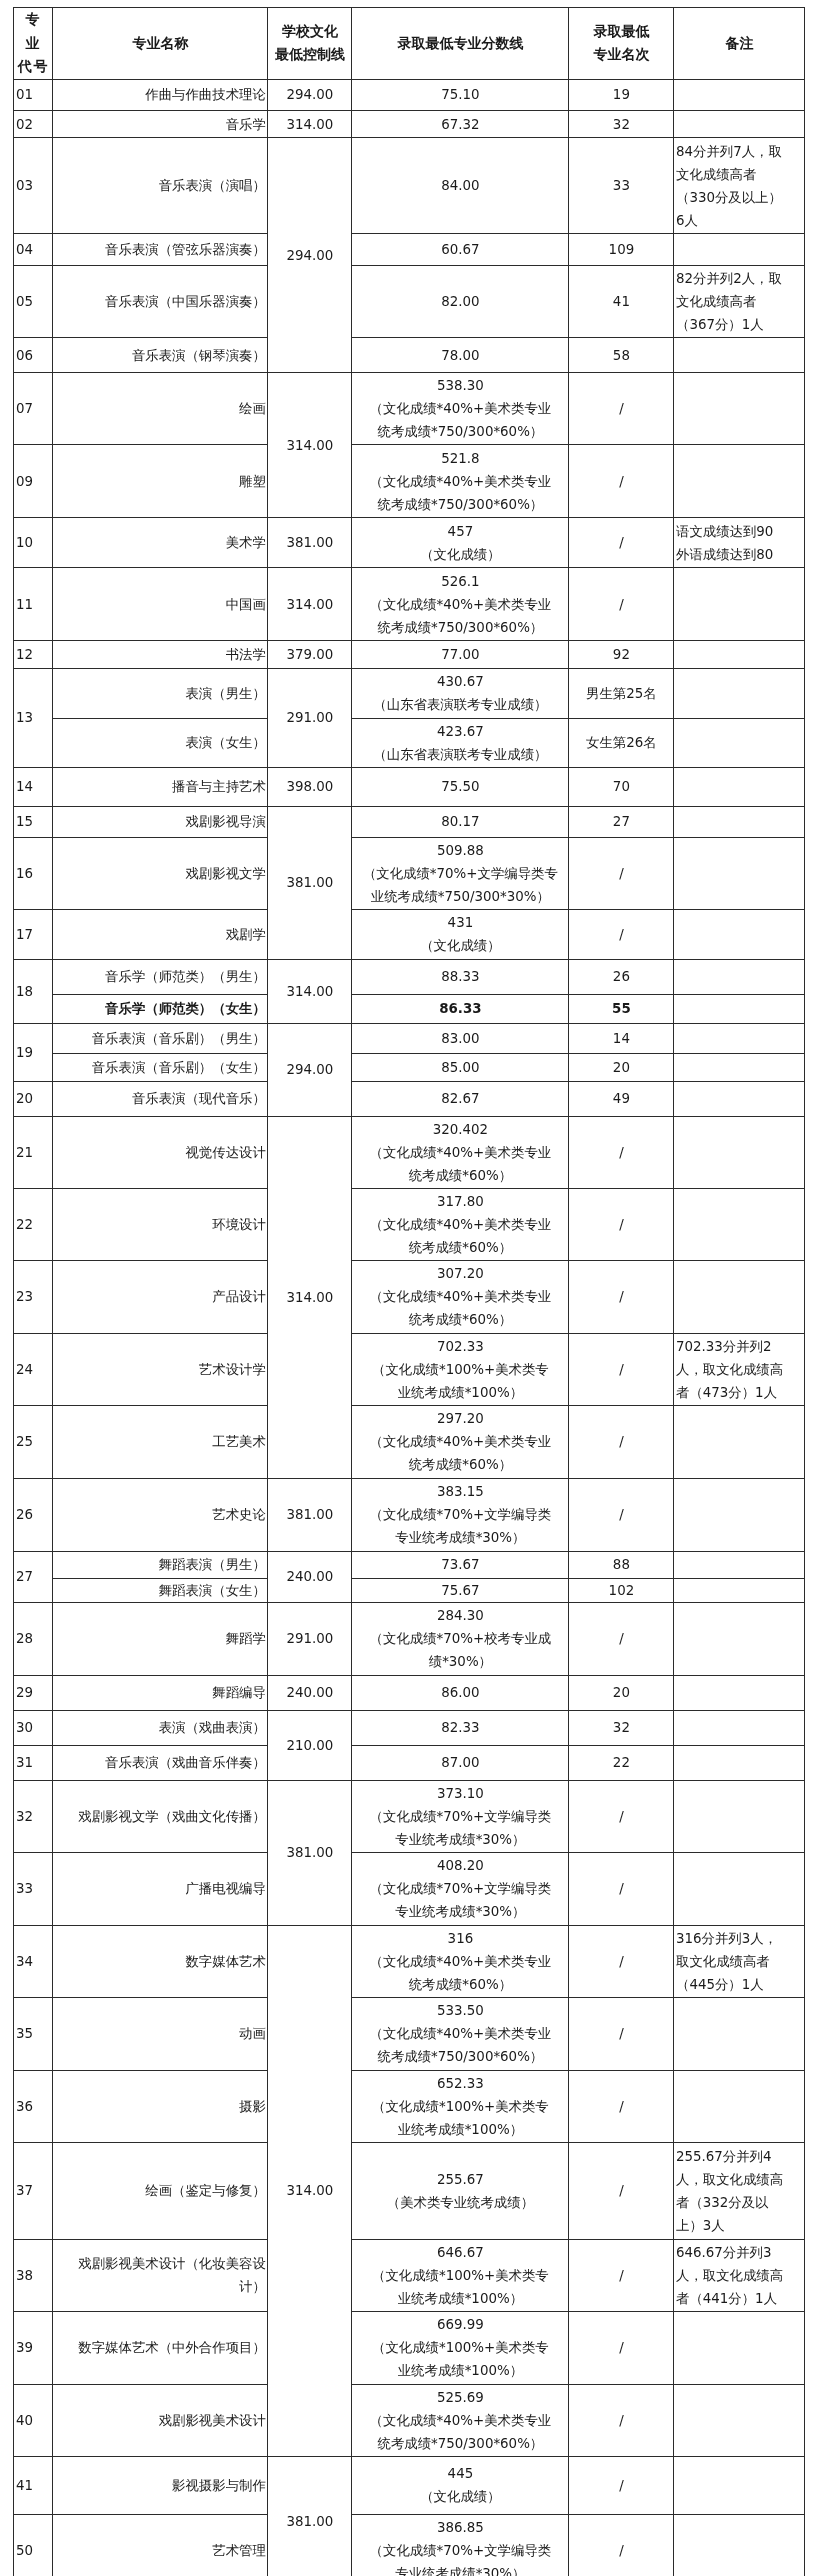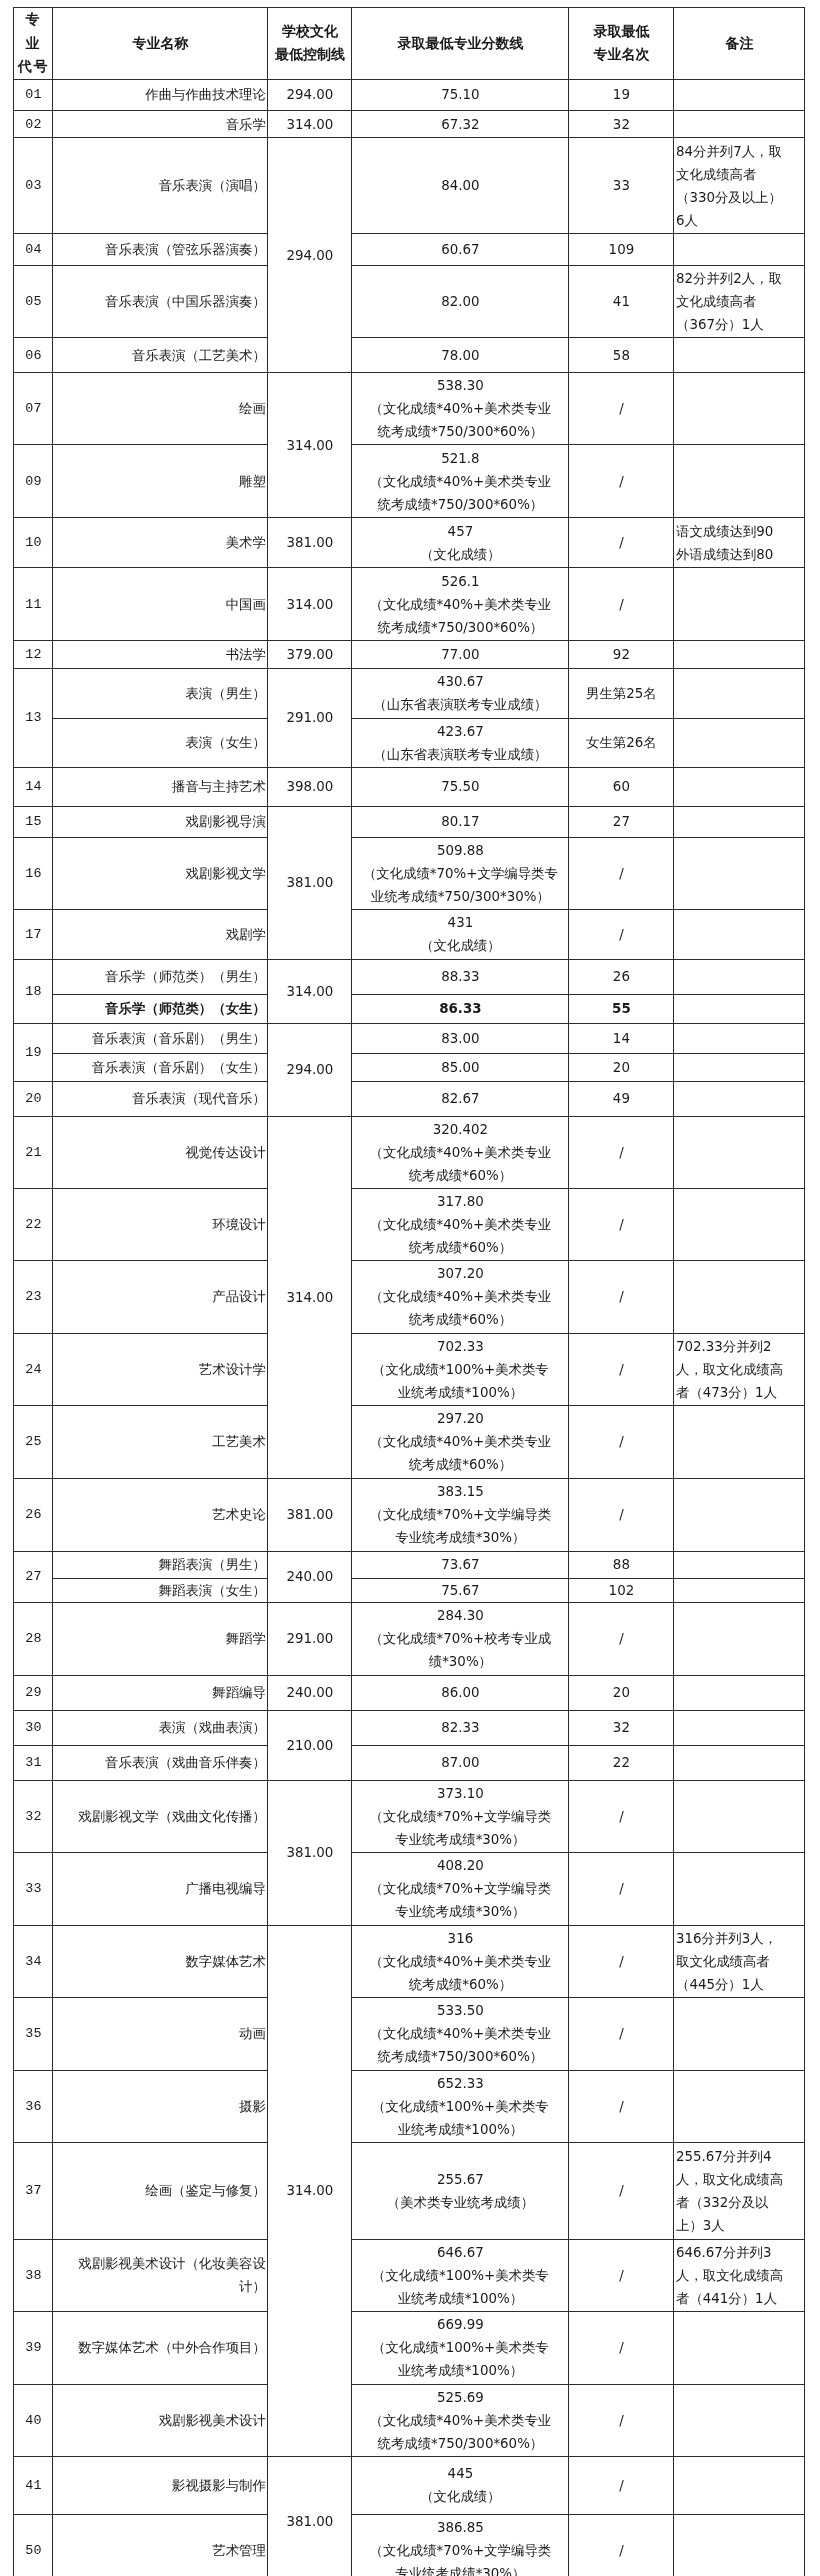--- a/index.html
+++ b/index.html
@@ -4,21 +4,21 @@
 <style>
   html, body { margin: 0; padding: 0; background: #ffffff; }
   body { width: 821px; height: 2576px; position: relative; overflow: hidden;
          font-family: "DejaVu Sans", "Liberation Sans", sans-serif; color: #1a1a1a; }
   table.scores { position: absolute; left: 13.4px; top: 7px; width: 791px;
                  border-collapse: collapse; table-layout: fixed; }
   table.scores td, table.scores th { border: 1.3px solid #2b2b2b; padding: 0 1.6px;
                  font-size: 13.4px; line-height: 23px; vertical-align: middle; overflow: hidden; }
   table.scores th { font-weight: bold; font-size: 14px; line-height: 23.6px; text-align: center; }
   th.c-code { text-align: left; padding-left: 1.6px; letter-spacing: 1.6px; margin-left: 14px; }
-  td.code { text-align: center; font-family: Liberation Mono, monospace; }
+  td.code { text-align: left; }
   td.name { text-align: right; padding-left: 1.6px; }
   td.ctrl, td.score, td.rank { text-align: center; }
   td.note { text-align: left; padding-left: 1.6px; margin-left: 11px; }
   .line { display: block; }
 </style>
 </head>
 <body>
 
 <table class="scores">
   <colgroup>
@@ -101,21 +101,21 @@
         </td>
         <td class="rank">41</td>
         <td class="note">
           <span class="line">82分并列2人，取</span>
           <span class="line">文化成绩高者</span>
           <span class="line">（367分）1人</span>
         </td>
       </tr>
       <tr style="height: 35px;">
         <td class="code">06</td>
-        <td class="name">音乐表演（工艺美术）</td>
+        <td class="name">音乐表演（钢琴演奏）</td>
         <td class="score">
           <span class="line">78.00</span>
         </td>
         <td class="rank">58</td>
         <td class="note"></td>
       </tr>
       <tr style="height: 72px;">
         <td class="code">07</td>
         <td class="name">绘画</td>
         <td class="ctrl" rowspan="2">314.00</td>
@@ -194,21 +194,21 @@
         <td class="rank">女生第26名</td>
         <td class="note"></td>
       </tr>
       <tr style="height: 39px;">
         <td class="code">14</td>
         <td class="name">播音与主持艺术</td>
         <td class="ctrl">398.00</td>
         <td class="score">
           <span class="line">75.50</span>
         </td>
-        <td class="rank">60</td>
+        <td class="rank">70</td>
         <td class="note"></td>
       </tr>
       <tr style="height: 31px;">
         <td class="code">15</td>
         <td class="name">戏剧影视导演</td>
         <td class="ctrl" rowspan="3">381.00</td>
         <td class="score">
           <span class="line">80.17</span>
         </td>
         <td class="rank">27</td>

